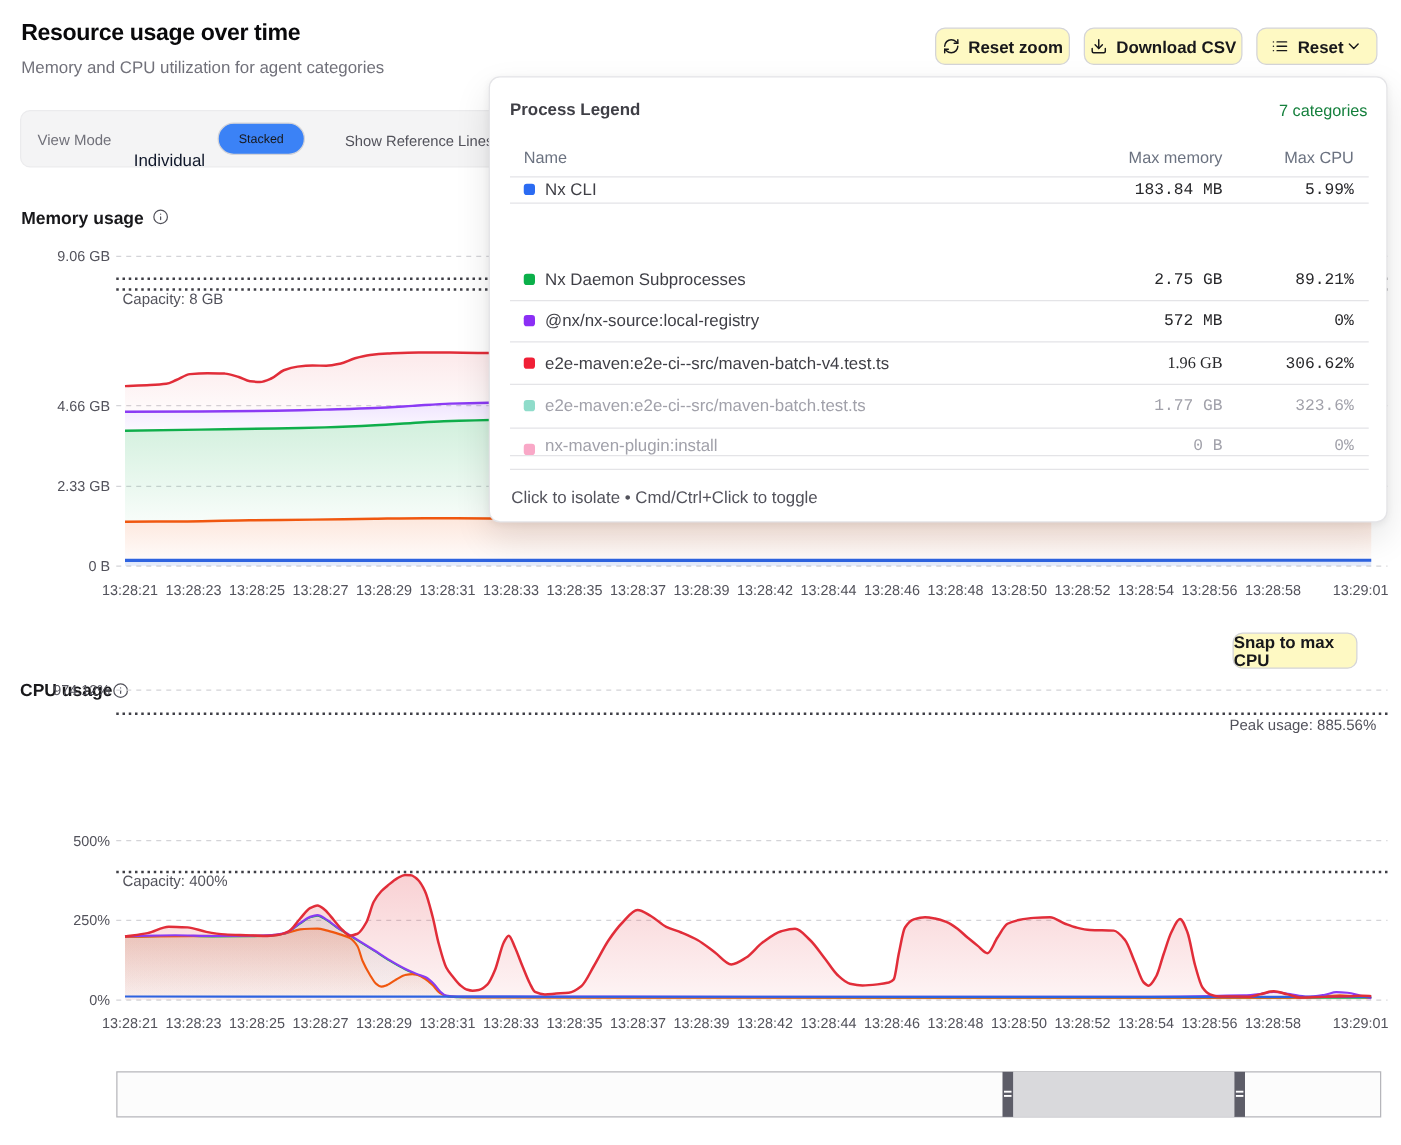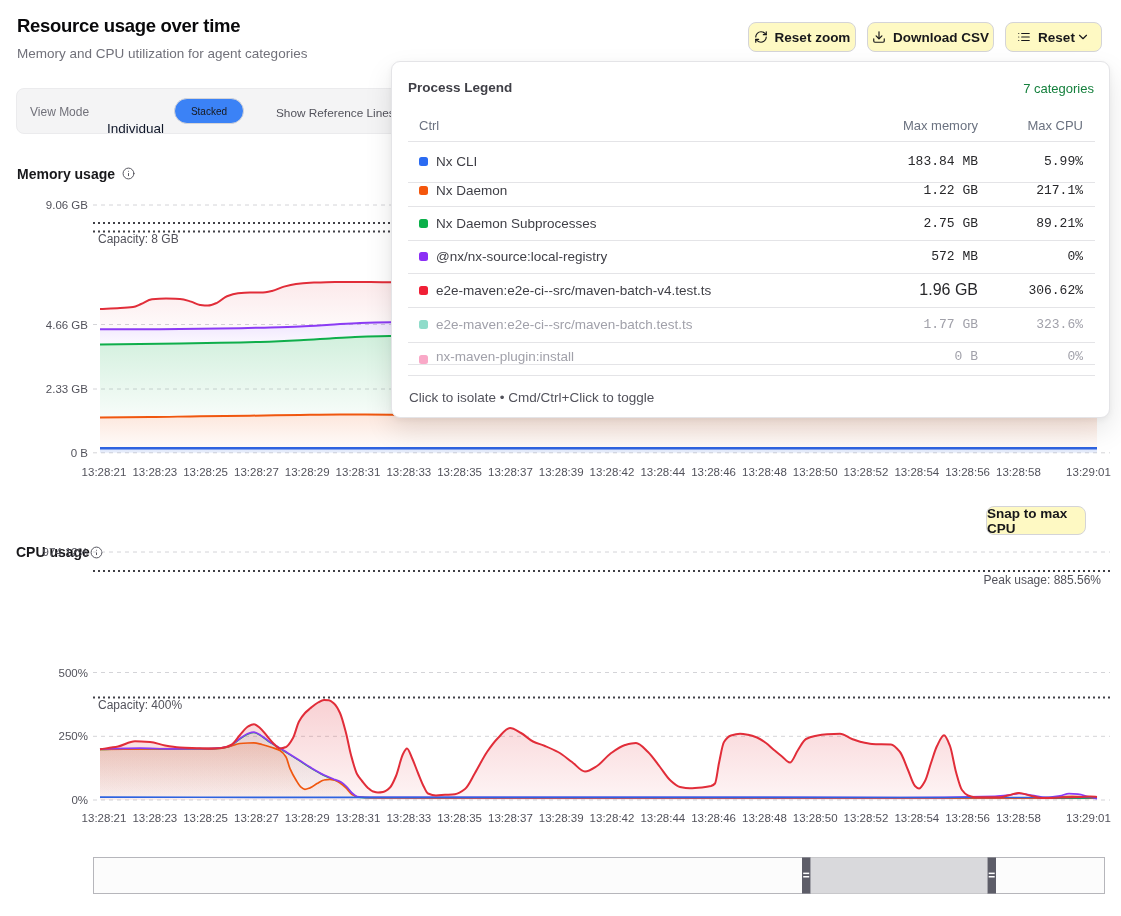--- a/index.html
+++ b/index.html
@@ -196,52 +196,46 @@
 <rect x="987.5" y="857.5" width="8.5" height="36" fill="#5d5d68"></rect>
 <rect x="803.2" y="872.6" width="6" height="1.5" fill="#fff"></rect>
 <rect x="803.2" y="876" width="6" height="1.5" fill="#fff"></rect>
 <rect x="988.7" y="872.6" width="6" height="1.5" fill="#fff"></rect>
 <rect x="988.7" y="876" width="6" height="1.5" fill="#fff"></rect>
 </svg>
 
 <div style="position:absolute;left:391px;top:61px;width:719px;height:357px;background:#fff;border:1px solid #e4e4e7;border-radius:9px;box-shadow:0 12px 28px rgba(0,0,0,.10),0 2px 6px rgba(0,0,0,.05);z-index:5">
   <div style="position:absolute;left:16px;top:18px;font-size:13.5px;font-weight:700;color:#3f3f46">Process Legend</div>
   <div style="position:absolute;right:15px;top:19px;font-size:13px;color:#15803d">7 categories</div>
-  <div style="position:absolute;left:27px;top:56px;font-size:13px;color:#6b7280">Ctrl</div>
+  <div style="position:absolute;left:27px;top:56px;font-size:13px;color:#6b7280">Name</div>
   <div style="position:absolute;right:131px;top:56px;font-size:13px;color:#6b7280">Max memory</div>
   <div style="position:absolute;right:26px;top:56px;font-size:13px;color:#6b7280">Max CPU</div>
   <div style="position:absolute;left:16px;right:14px;top:79px;border-top:1px solid #e4e4e7"></div>
-  <div style="position:absolute;left:16px;right:14px;top:79px;height:42px;border-bottom:1px solid #e4e4e7;display:flex;align-items:center">
+  <div style="position:absolute;left:16px;right:14px;top:79px;height:22px;border-bottom:1px solid #e4e4e7;display:flex;align-items:center">
       <span style="width:9px;height:9px;border-radius:2.5px;background:#2b6bf2;margin-left:11px;flex:none"></span>
       <span style="margin-left:8px;font-size:13.5px;color:#3f3f46;white-space:nowrap">Nx CLI</span>
       <span style="position:absolute;right:117px;font-family:'Liberation Mono',monospace;font-size:13px;color:#27272a">183.84 MB</span>
       <span style="position:absolute;right:12px;font-family:'Liberation Mono',monospace;font-size:13px;color:#27272a">5.99%</span>
-    </div>
-<div style="position:absolute;left:16px;right:14px;top:113px;height:32px;border-bottom:1px solid #e4e4e7;display:flex;align-items:center">
-      <span style="width:9px;height:9px;border-radius:2.5px;background:#f4560c;margin-left:11px;flex:none"></span>
-      <span style="margin-left:8px;font-size:13.5px;color:#3f3f46;white-space:nowrap">Nx Daemon</span>
-      <span style="position:absolute;right:117px;font-family:'Liberation Mono',monospace;font-size:13px;color:#27272a">1.22 GB</span>
-      <span style="position:absolute;right:12px;font-family:'Liberation Mono',monospace;font-size:13px;color:#27272a">217.1%</span>
     </div>
 <div style="position:absolute;left:16px;right:14px;top:145px;height:33.5px;border-bottom:1px solid #e4e4e7;display:flex;align-items:center">
       <span style="width:9px;height:9px;border-radius:2.5px;background:#0bb04a;margin-left:11px;flex:none"></span>
       <span style="margin-left:8px;font-size:13.5px;color:#3f3f46;white-space:nowrap">Nx Daemon Subprocesses</span>
       <span style="position:absolute;right:117px;font-family:'Liberation Mono',monospace;font-size:13px;color:#27272a">2.75 GB</span>
       <span style="position:absolute;right:12px;font-family:'Liberation Mono',monospace;font-size:13px;color:#27272a">89.21%</span>
     </div>
 <div style="position:absolute;left:16px;right:14px;top:178.5px;height:33.5px;border-bottom:1px solid #e4e4e7;display:flex;align-items:center">
       <span style="width:9px;height:9px;border-radius:2.5px;background:#8b2ff5;margin-left:11px;flex:none"></span>
       <span style="margin-left:8px;font-size:13.5px;color:#3f3f46;white-space:nowrap">@nx/nx-source:local-registry</span>
       <span style="position:absolute;right:117px;font-family:'Liberation Mono',monospace;font-size:13px;color:#27272a">572 MB</span>
       <span style="position:absolute;right:12px;font-family:'Liberation Mono',monospace;font-size:13px;color:#27272a">0%</span>
     </div>
 <div style="position:absolute;left:16px;right:14px;top:212px;height:33.5px;border-bottom:1px solid #e4e4e7;display:flex;align-items:center">
       <span style="width:9px;height:9px;border-radius:2.5px;background:#f01f36;margin-left:11px;flex:none"></span>
       <span style="margin-left:8px;font-size:13.5px;color:#3f3f46;white-space:nowrap">e2e-maven:e2e-ci--src/maven-batch-v4.test.ts</span>
-      <span style="position:absolute;right:117px;font-family:Liberation Sans, sans-serif;font-size:16px;color:#27272a">1.96 GB</span>
+      <span style="position:absolute;right:117px;font-family:Liberation Serif, serif;font-size:13px;color:#27272a">1.96 GB</span>
       <span style="position:absolute;right:12px;font-family:'Liberation Mono',monospace;font-size:13px;color:#27272a">306.62%</span>
     </div>
 <div style="position:absolute;left:16px;right:14px;top:245.5px;height:35.5px;border-bottom:1px solid #e4e4e7;display:flex;align-items:center">
       <span style="width:9px;height:9px;border-radius:2.5px;background:#8fdcca;margin-left:11px;flex:none"></span>
       <span style="margin-left:8px;font-size:13.5px;color:#a1a1aa;white-space:nowrap">e2e-maven:e2e-ci--src/maven-batch.test.ts</span>
       <span style="position:absolute;right:117px;font-family:'Liberation Mono',monospace;font-size:13px;color:#a1a1aa">1.77 GB</span>
       <span style="position:absolute;right:12px;font-family:'Liberation Mono',monospace;font-size:13px;color:#a1a1aa">323.6%</span>
     </div>
 <div style="position:absolute;left:16px;right:14px;top:271px;height:32px;border-bottom:1px solid #e4e4e7;display:flex;align-items:flex-end">
       <span style="width:9px;height:9px;border-radius:2.5px;background:#f9a8c7;margin-left:11px;flex:none"></span>

